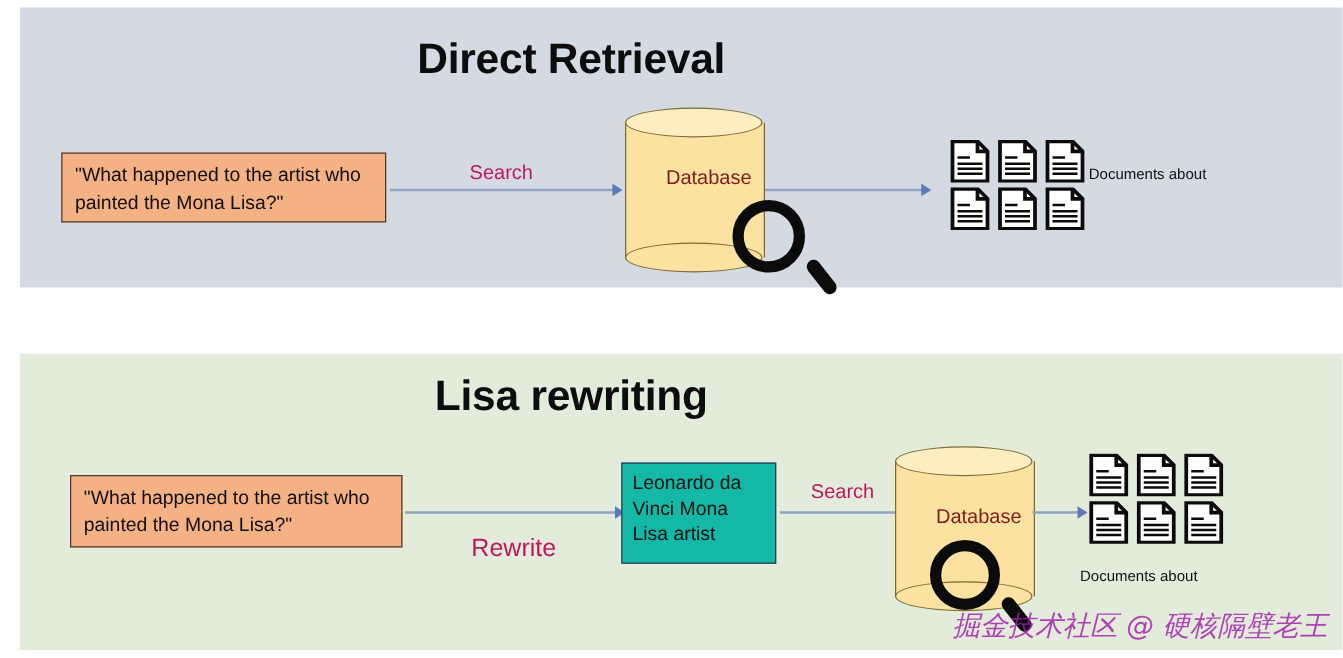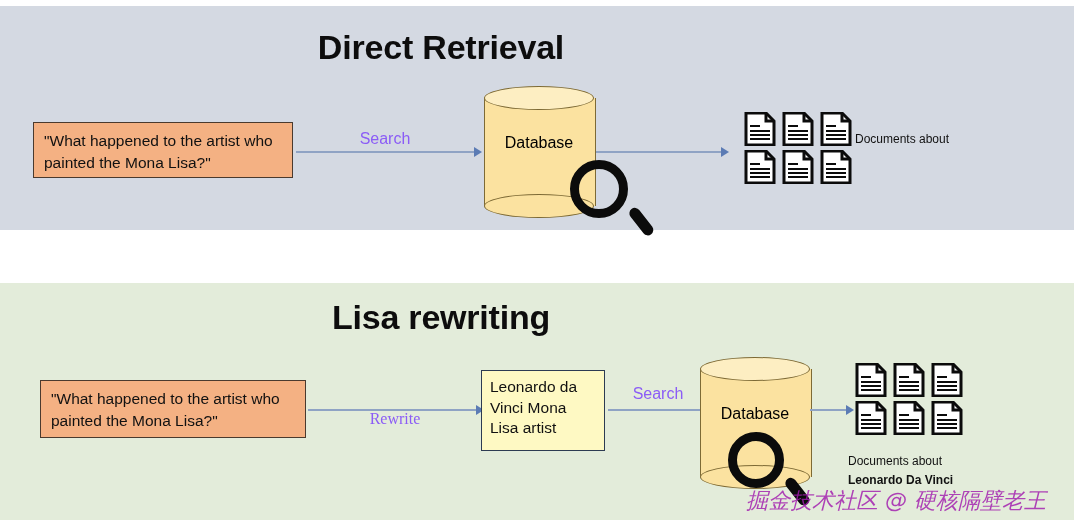--- a/index.html
+++ b/index.html
@@ -3,21 +3,21 @@
 <meta charset="utf-8">
 <style>
   html,body{margin:0;padding:0;}
   body{
     width:1074px;height:526px;
     background:#ffffff;
     font-family:"Liberation Sans", sans-serif;
     overflow:hidden;
     position:relative;
   }
-  .stage{position:relative;width:882px;height:526px;}
+  .stage{position:relative;width:882px;height:526px;margin-left:16px;}
 
   
   .panel{position:absolute;left:0;width:1074px;}
   #panel-direct{top:6px;height:224px;background:#d4d9e2;}
   #panel-rewrite{top:283px;height:237px;background:#e3ecda;}
 
   .panel-title{
     position:absolute;width:100%;text-align:center;
     font-weight:bold;color:#0d0d0d;letter-spacing:-0.2px;
   }
@@ -34,60 +34,60 @@
     font-size:15.5px;
     line-height:1.45;
     padding:7px 9px 7px 10px;
   }
   #query-box-top{left:33px;top:122px;width:260px;height:56px;}
   #query-box-bottom{left:40px;top:380px;width:266px;height:58px;}
 
   
   #rewrite-box{
     position:absolute;left:481px;top:370px;width:124px;height:81px;
-    background:#fef9c3;border:1.6px solid #2d3b52;box-sizing:border-box;
+    background:#14b8a6;border:1.6px solid #2d3b52;box-sizing:border-box;
     color:#111;font-size:15.5px;line-height:1.33;padding:6px 8px;
   }
 
   
   .arrow{position:absolute;height:10px;display:flex;align-items:center;}
   .arrow .line{height:1.6px;background:#8fa3c4;flex:1;}
   .arrow .head{
     width:0;height:0;margin-left:-1px;
     border-top:5px solid transparent;border-bottom:5px solid transparent;
     border-left:8px solid #5b7bb4;
   }
   #arrow-top-1{left:296px;top:147px;width:186px;}
   #arrow-top-2{left:596px;top:147px;width:133px;}
   #arrow-bot-1{left:308px;top:405px;width:176px;}
   #arrow-bot-2{left:608px;top:405px;width:108px;}
   #arrow-bot-3{left:810px;top:405px;width:44px;}
 
-  .arrow-label{position:absolute;font-size:16px;color:#8b5cf6;text-align:center;}
+  .arrow-label{position:absolute;font-size:16px;color:#be185d;text-align:center;}
   #label-search-top{left:330px;top:130px;width:110px;}
   #label-search-bot{left:618px;top:385px;width:80px;}
-  #label-rewrite{left:330px;top:408px;width:130px;line-height:1.35;font-size:16px;font-family:Liberation Serif, serif;}
+  #label-rewrite{left:330px;top:426px;width:130px;line-height:1.35;font-size:20px;}
 
   
   .db{position:absolute;}
   .db .body{
     position:absolute;left:0;top:12px;width:100%;height:calc(100% - 24px);
     background:#fbe2a0;border-left:1.4px solid #7d6a35;border-right:1.4px solid #7d6a35;
   }
   .db .top-ell{
     position:absolute;left:0;top:0;width:100%;height:24px;
     background:#fdeec2;border:1.4px solid #7d6a35;border-radius:50%;box-sizing:border-box;
   }
   .db .bot-ell{
     position:absolute;left:0;bottom:0;width:100%;height:24px;
     background:#fbe2a0;border:1.4px solid #7d6a35;border-radius:50%;box-sizing:border-box;
   }
   .db .db-label{
-    position:absolute;left:0;width:100%;text-align:center;
-    font-size:16px;color:#000000;
+    position:absolute;left:12px;width:100%;text-align:center;
+    font-size:16px;color:#7f1d1d;
   }
   #db-top{left:484px;top:86px;width:110px;height:132px;}
   #db-top .db-label{top:48px;}
   #db-bottom{left:700px;top:357px;width:110px;height:132px;}
   #db-bottom .db-label{top:48px;}
 
   
   .magnifier{position:absolute;}
   .magnifier .lens{
     position:absolute;left:0;top:0;width:100%;height:100%;
@@ -287,18 +287,17 @@
         <path d="M2 1h20l8 8v24H2z" fill="#fff" stroke="#0b0b0b" stroke-width="3"></path>
         <path d="M22 1v8h8" fill="none" stroke="#0b0b0b" stroke-width="3"></path>
         <g stroke="#0b0b0b" stroke-width="2">
           <path d="M6 14h10M6 19h20M6 23h20M6 27h20"></path>
         </g>
       </svg>
   </div>
 
   <div class="result" id="result-bottom">
     <span class="lead">Documents about</span>
-    <span class="strong">Leonardo Da Vinci</span>
   </div>
 
   <div id="watermark">掘金技术社区 @ 硬核隔壁老王</div>
 
 </div>
 
 </body></html>

